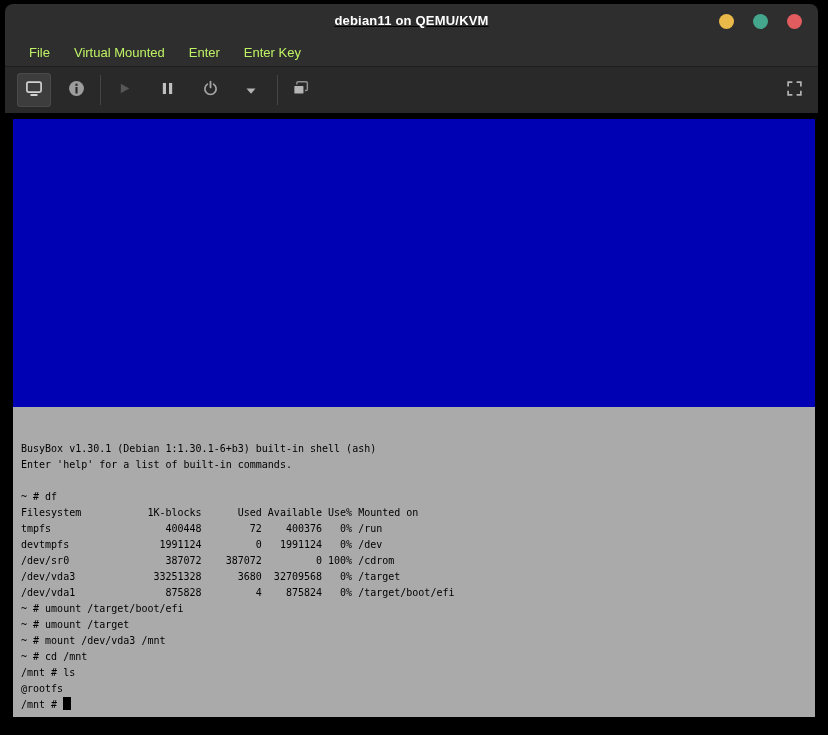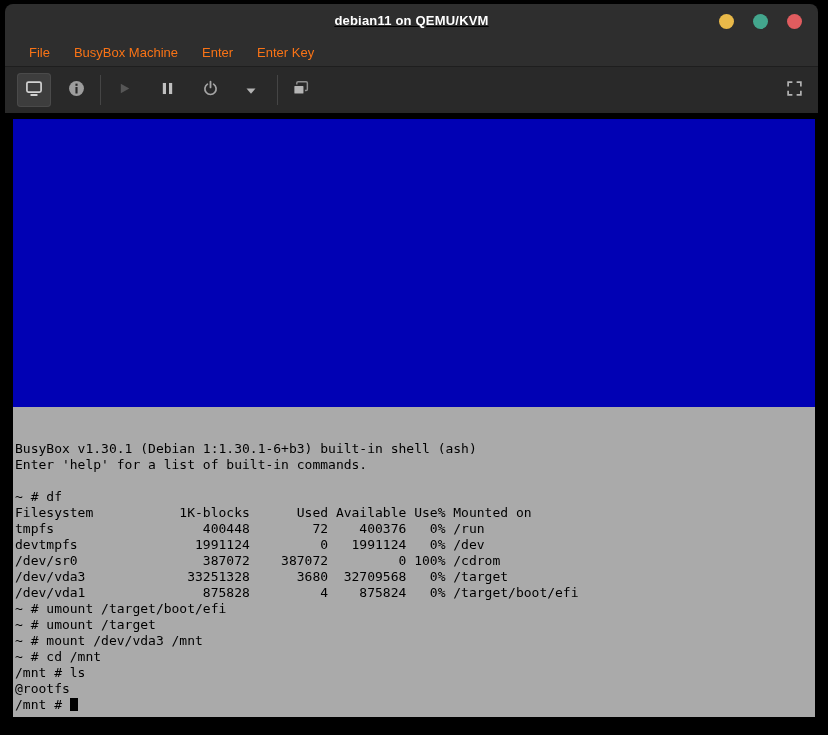--- a/index.html
+++ b/index.html
@@ -11,55 +11,55 @@
             background:#2e2e2e;border-radius:8px 8px 0 0;text-decoration:underline;}
   .title{color:#ffffff;font-weight:bold;font-size:13px;text-align:center;
          line-height:34px;letter-spacing:.2px;}
   .win-controls{position:absolute;right:16px;top:0;height:34px;display:flex;
                 gap:19px;align-items:center;}
   .wbtn{width:15px;height:15px;border-radius:50%;display:inline-block;cursor:pointer;}
 
   .menubar{position:absolute;left:5px;top:38px;width:813px;height:28px;
            background:#2e2e2e;display:flex;align-items:center;
            padding-left:18px;box-sizing:border-box;gap:12px;}
-  .menu-item{color:#f97316;font-size:13px;padding:2px 6px;cursor:default;}
+  .menu-item{color:#bef264;font-size:13px;padding:2px 6px;cursor:default;}
 
   .toolbar{position:absolute;left:5px;top:66px;width:813px;height:47px;
            background:#292929;border-top:1px solid #1e1e1e;
            box-sizing:border-box;display:flex;align-items:center;}
   .tbtn{width:34px;height:34px;display:flex;align-items:center;justify-content:center;
         border-radius:4px;flex:0 0 auto;}
   .tbtn.active{background:#3d3d3d;box-shadow:inset 0 0 0 1px #4a4a4a;}
   .tsep{width:1px;height:30px;background:#454545;flex:0 0 auto;}
 
   
   .screen{position:absolute;left:13px;top:119px;width:802px;height:598px;}
   .screen-blue{width:802px;height:288px;}
   .screen-gray{width:802px;height:310px;}
-  .term{margin:0;padding:34px 0 0 2px;
+  .term{margin:0;padding:34px 0 0 8px;
         font-family:"DejaVu Sans Mono", monospace;
-        font-size:13px;line-height:16px;color:#000000;}
+        font-size:10px;line-height:16px;color:#000000;}
   .cursor{display:inline-block;width:8px;height:13px;background:#000;
           margin-bottom:-2px;}
 </style>
 </head>
 <body>
 
 <div class="titlebar" style="background: rgb(46, 46, 46);">
   <div class="title">debian11 on QEMU/KVM</div>
   <div class="win-controls">
     <span class="wbtn" style="background: rgb(233, 185, 73);"></span>
     <span class="wbtn" style="background: rgb(67, 166, 141);"></span>
     <span class="wbtn" style="background: rgb(224, 92, 95);"></span>
   </div>
 </div>
 
 <div class="menubar" style="background: rgb(46, 46, 46);">
   <span class="menu-item">File</span>
-  <span class="menu-item">BusyBox Machine</span>
+  <span class="menu-item">Virtual Mounted</span>
   <span class="menu-item">Enter</span>
   <span class="menu-item">Enter Key</span>
 </div>
 
 <div class="toolbar" style="background: rgb(41, 41, 41);">
 
   <div class="tbtn active" style="margin-left:12px">
     <span>
       <svg width="18" height="18" viewBox="0 0 16 16">
         <rect x="1.7" y="2.7" width="12.6" height="9" rx="1.4" fill="none" stroke="#d2d2d2" stroke-width="1.5"></rect>

